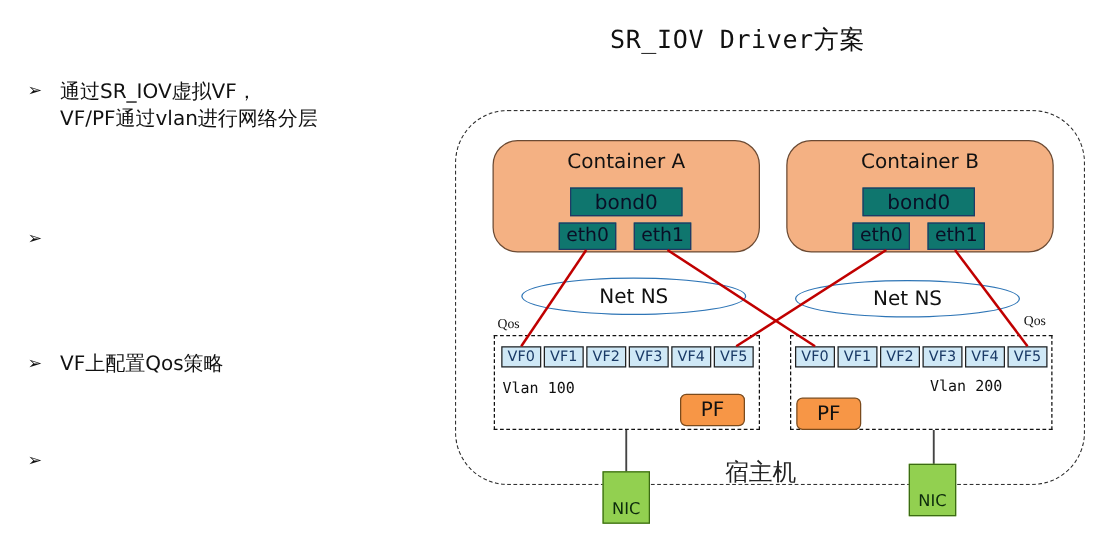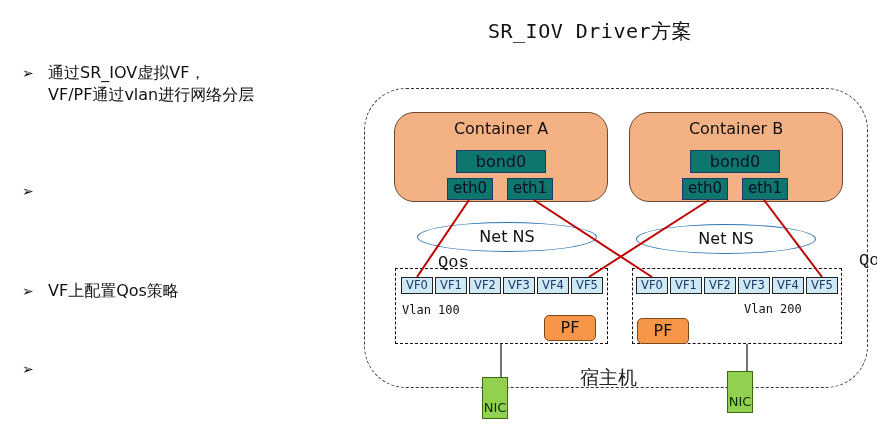--- a/index.html
+++ b/index.html
@@ -18,25 +18,25 @@
   .container { position: absolute; top: 112px; width: 214px; height: 90px; background: #f4b183;
                border: 1.5px solid #6b4a33; border-radius: 20px; box-sizing: border-box; }
   .container .cname { position: absolute; left: 0; right: 0; top: 6px; text-align: center; font-size: 16px; }
   .iface { position: absolute; background: #0f766e; border: 1.3px solid #1f3a66; box-sizing: border-box;
            font-size: 15px; line-height: 18px; text-align: center; color: #0a0f26; }
   .netns { position: absolute; width: 180px; height: 30px; border: 1.5px solid #2e75b6; border-radius: 50%;
            box-sizing: border-box; text-align: center; font-size: 16px; line-height: 27px; }
   .vlan { position: absolute; top: 268px; height: 76px; border: 1.3px dashed #111; box-sizing: border-box; }
   .vf { position: absolute; top: 277px; height: 17px; width: 32px; background: #cfe8f6; border: 1.2px solid #222;
         box-sizing: border-box; font-size: 11.5px; line-height: 15px; text-align: center; color: #1a3a66; }
-  .qos { position: absolute; font-family: Liberation Mono, monospace; font-size: 17px; margin-left: 40px; }
+  .qos { position: absolute; font-family: Liberation Serif, serif; font-size: 11px; }
   .vlan-label { position: absolute; font-family: "DejaVu Sans Mono", monospace; font-size: 12px; }
   .pf { position: absolute; width: 52px; height: 26px; background: #f79646; border: 1.3px solid #7a4a1c;
         border-radius: 5px; box-sizing: border-box; font-size: 16px; line-height: 24px; text-align: center; }
-  .nic { position: absolute; width: 26px; height: 42px; background: #92d050; border: 1.5px solid #3b6b13;
+  .nic { position: absolute; width: 38px; height: 42px; background: #92d050; border: 1.5px solid #3b6b13;
          box-sizing: border-box; font-size: 13px; padding-top: 22px; text-align: center; color: #0c2a0c; }
   svg.lines { position: absolute; left: 0; top: 0; }
 </style>
 </head>
 <body>
 
 <div class="bullets">
   <div class="bullet" style="top:62px;">
     <span class="arrow">➢</span>
     <span class="txt">通过SR_IOV虚拟VF，

